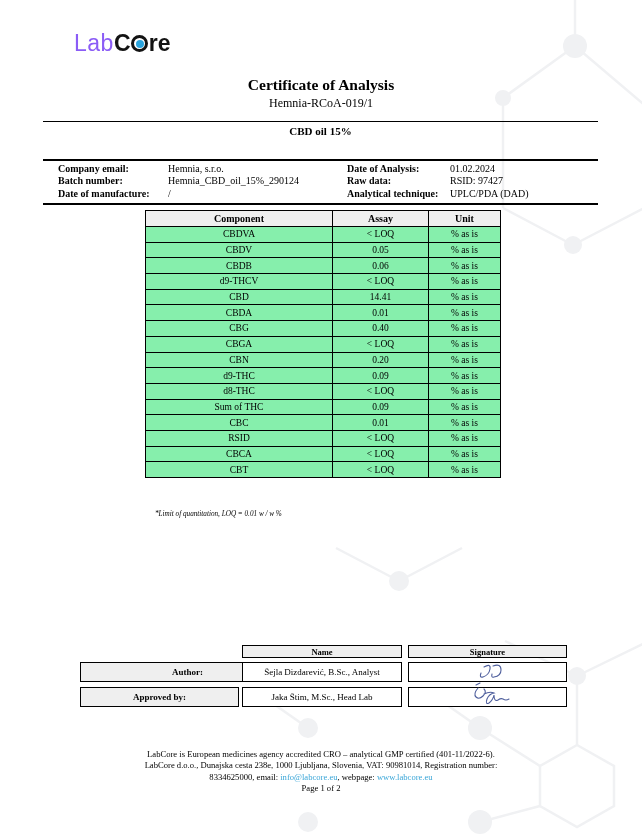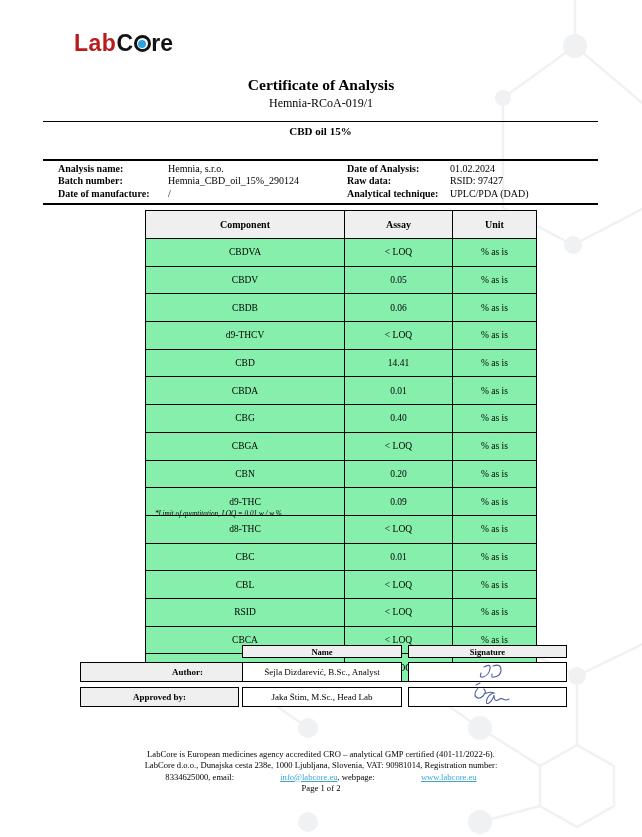--- a/index.html
+++ b/index.html
@@ -6,21 +6,21 @@
   .page{
     position:relative;width:642px;height:837px;background:#fff;
     font-family:"Liberation Serif",serif;color:#000;overflow:hidden;
     margin:0 auto;
   }
   .watermark{position:absolute;left:0;top:0;z-index:0;}
   .layer{position:absolute;z-index:1;}
 
   
   .logo{left:74px;top:30px;font-family:"Liberation Sans",sans-serif;font-size:23px;display:flex;align-items:baseline;}
-  .logo .lab{color:#b91c1c;font-weight:700;letter-spacing:.5px;}
+  .logo .lab{color:#8b5cf6;font-weight:400;letter-spacing:.5px;}
   .logo .core{color:#131313;font-weight:bold;letter-spacing:.2px;}
   .o-icon{display:inline-block;width:11px;height:11px;border:3.2px solid #131313;border-radius:50%;position:relative;top:1px;margin:0 .5px;}
   .o-icon::after{content:'';position:absolute;inset:1.5px;background:#2aa4de;border-radius:50%;}
 
   
   .titleblock{left:0;top:76px;width:642px;text-align:center;}
   .title{font-size:15.5px;font-weight:bold;}
   .subtitle{font-size:12px;margin-top:2px;}
 
   
@@ -28,39 +28,39 @@
   .pname{text-align:center;font-weight:bold;font-size:11px;padding:3px 0 22px;}
   .igrid{
     border-top:2.5px solid #000;border-bottom:2.5px solid #000;
     display:grid;grid-template-columns:110px 179px 103px auto;
     font-size:10px;line-height:12.4px;padding:2px 0 3px 15px;
   }
   .igrid .lbl{font-weight:bold;}
 
   
   .results{left:145px;top:210px;border-collapse:collapse;z-index:1;position:absolute;}
-  .results th,.results td{border:1px solid #000;text-align:center;padding:6px;}
+  .results th,.results td{border:1px solid #000;text-align:center;padding:0;}
   .results th{background:#efefef;font-size:10px;height:15px;font-weight:bold;}
   .results td{font-size:9.5px;height:14.7px;background:#86efac;}
   .col-component{width:186px;}
   .col-assay{width:95px;}
   .col-unit{width:71px;}
 
   .footnote{left:155px;top:510px;font-size:7.2px;font-style:italic;}
 
   
   .sbox{position:absolute;z-index:1;border:1px solid #000;display:flex;align-items:center;justify-content:center;background:#fff;}
   .sbox.gray{background:#efefef;font-weight:bold;}
   .shead{font-size:8.5px;font-weight:bold;}
   .scell{font-size:9px;}
   .sig-svg{overflow:visible;}
 
   
   .footer{left:0;top:749px;width:642px;text-align:center;font-size:8.6px;line-height:11.3px;}
-  .footer a{color:#3aa6d8;text-decoration:underline;cursor:pointer;margin-left:44px;}
+  .footer a{color:#3aa6d8;cursor:pointer;}
 </style>
 </head>
 <body>
 
 <div class="page">
 
   <svg class="watermark" width="642" height="837" viewBox="0 0 642 837">
     <g stroke="#f0f1f3" stroke-width="2.5" fill="none">
       <line x1="575" y1="-5" x2="575" y2="46"></line>
       <line x1="575" y1="46" x2="503" y2="98"></line>
@@ -100,21 +100,21 @@
   </div>
 
   <div class="layer titleblock">
     <div class="title">Certificate of Analysis</div>
     <div class="subtitle">Hemnia-RCoA-019/1</div>
   </div>
 
   <div class="layer product">
     <div class="pname">CBD oil 15%</div>
     <div class="igrid">
-      <span class="lbl">Analysis name:</span>
+      <span class="lbl">Company email:</span>
       <span>Hemnia, s.r.o.</span>
       <span class="lbl">Date of Analysis:</span>
       <span>01.02.2024</span>
       <span class="lbl">Batch number:</span>
       <span>Hemnia_CBD_oil_15%_290124</span>
       <span class="lbl">Raw data:</span>
       <span>RSID: 97427</span>
       <span class="lbl">Date of manufacture:</span>
       <span>/</span>
       <span class="lbl">Analytical technique:</span>
@@ -180,27 +180,27 @@
           <td>d9-THC</td>
           <td>0.09</td>
           <td>% as is</td>
         </tr>
       <tr>
           <td>d8-THC</td>
           <td>&lt; LOQ</td>
           <td>% as is</td>
         </tr>
       <tr>
+          <td>Sum of THC</td>
+          <td>0.09</td>
+          <td>% as is</td>
+        </tr>
+      <tr>
           <td>CBC</td>
           <td>0.01</td>
-          <td>% as is</td>
-        </tr>
-      <tr>
-          <td>CBL</td>
-          <td>&lt; LOQ</td>
           <td>% as is</td>
         </tr>
       <tr>
           <td>RSID</td>
           <td>&lt; LOQ</td>
           <td>% as is</td>
         </tr>
       <tr>
           <td>CBCA</td>
           <td>&lt; LOQ</td>

